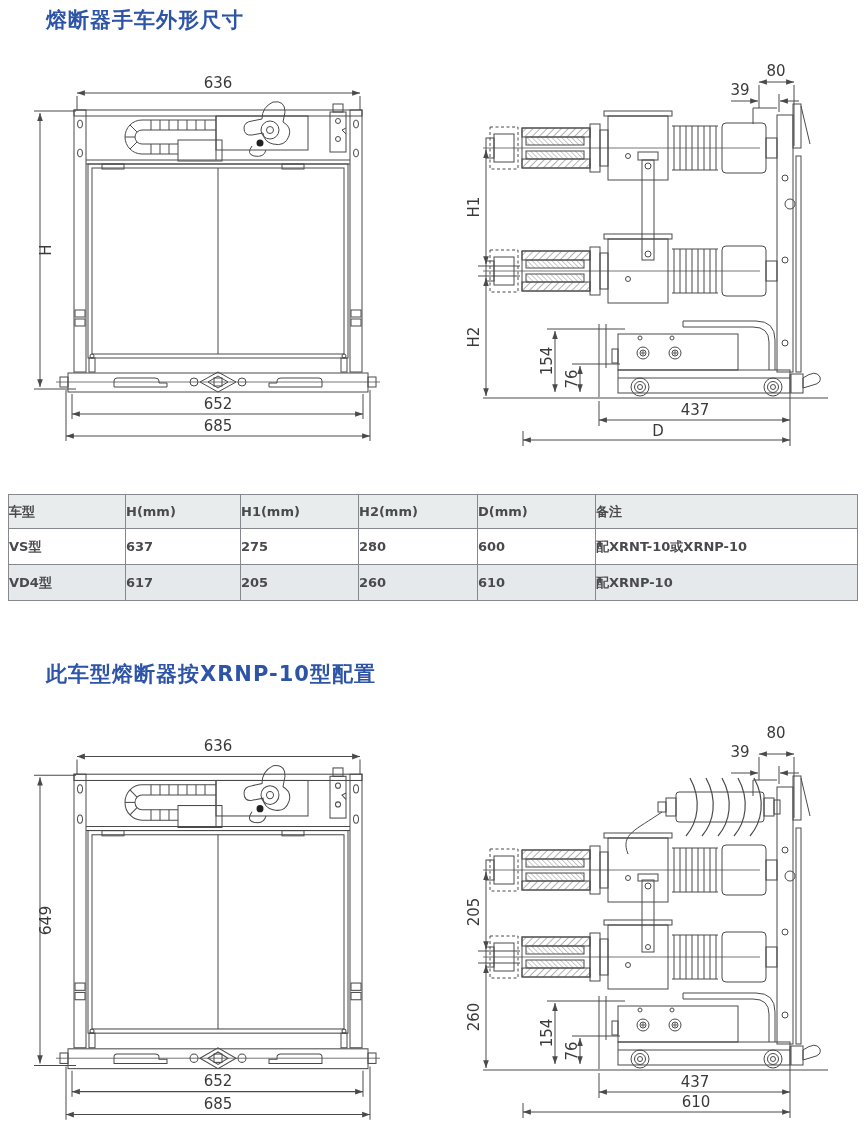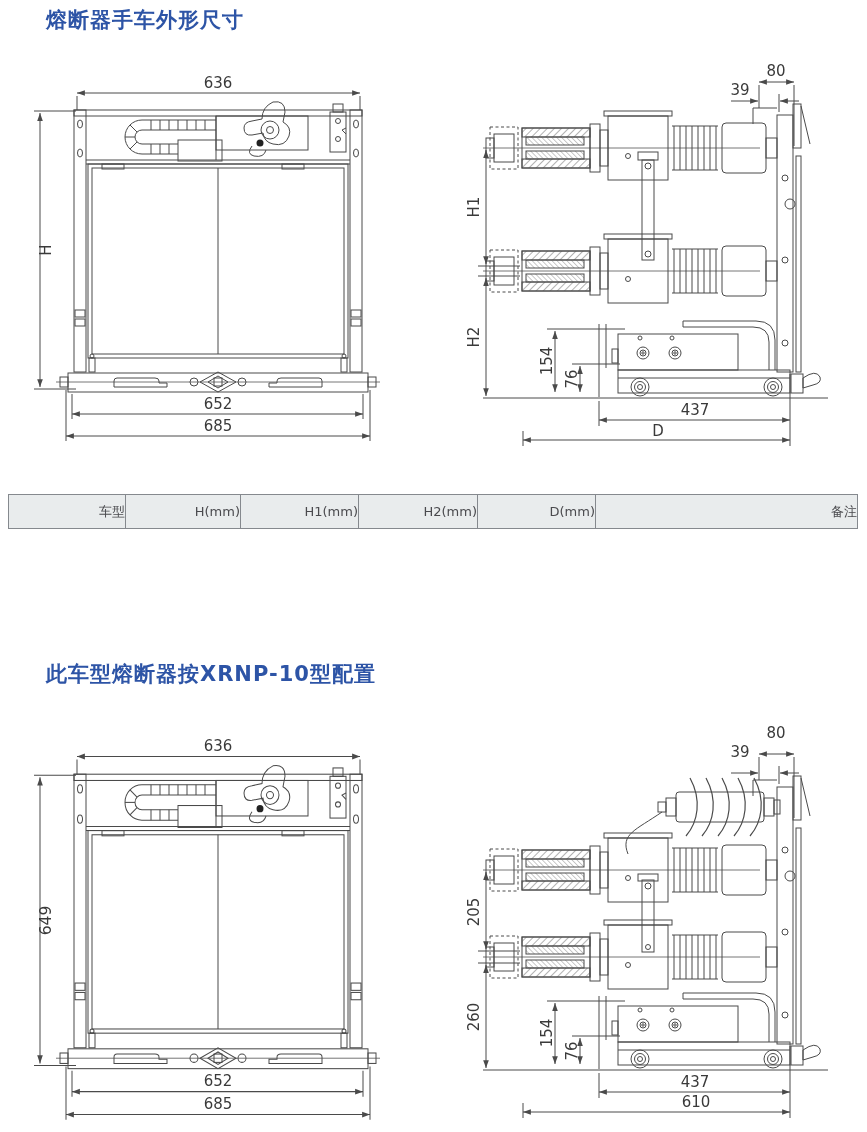--- a/index.html
+++ b/index.html
@@ -7,21 +7,21 @@
   .sec-title{position:absolute;left:10px;font-size:21px;font-weight:bold;color:#2d54a6;letter-spacing:1px;margin-left:36px;}
   #title1{top:6px;}
   #title2{top:660px;}
   svg.draw{position:absolute;overflow:visible;}
   #front1{left:30px;top:60px;}
   #side1{left:428px;top:60px;}
   #front2{left:30px;top:722px;}
   #side2{left:428px;top:722px;}
   table.spec{position:absolute;left:8px;top:494px;width:850px;border-collapse:collapse;table-layout:fixed;
     font-size:13px;color:#4a4a4e;}
-  table.spec th,table.spec td{border:1px solid #85898e;text-align:right;padding:0;font-weight:normal;}
+  table.spec th,table.spec td{border:1px solid #85898e;text-align:left;padding:0;font-weight:bold;}
   table.spec thead th{height:33px;background:#e9eced;}
   table.spec tbody tr.r1 td{height:35px;background:#ffffff;}
   table.spec tbody tr.r2 td{height:35px;background:#e6e9ec;}
   .dimtxt{font-size:15px;fill:#3a3a3a;font-family:"DejaVu Sans","Liberation Sans",sans-serif;}
 </style>
 </head>
 <body>
 
 <svg width="0" height="0" style="position:absolute" aria-hidden="true">
 <defs>
@@ -278,20 +278,36 @@
     <tr>
       <th>车型</th>
       <th>H(mm)</th>
       <th>H1(mm)</th>
       <th>H2(mm)</th>
       <th>D(mm)</th>
       <th>备注</th>
     </tr>
   </thead>
   <tbody>
+    <tr class="r1">
+      <td>VS型</td>
+      <td>637</td>
+      <td>275</td>
+      <td>280</td>
+      <td>600</td>
+      <td>配XRNT-10或XRNP-10</td>
+    </tr>
+    <tr class="r2">
+      <td>VD4型</td>
+      <td>617</td>
+      <td>205</td>
+      <td>260</td>
+      <td>610</td>
+      <td>配XRNP-10</td>
+    </tr>
   </tbody>
 </table>
 
 <svg class="draw" id="front2" width="400" height="402" viewBox="0 0 400 385" preserveAspectRatio="none">
   <use href="#g-front"></use>
   <text class="dimtxt" x="188" y="28" text-anchor="middle">636</text>
   <text class="dimtxt" x="16" y="195" text-anchor="middle" transform="rotate(-90 16 190)">649</text>
   <text class="dimtxt" x="188" y="349" text-anchor="middle">652</text>
   <text class="dimtxt" x="188" y="371" text-anchor="middle">685</text>
 </svg>

